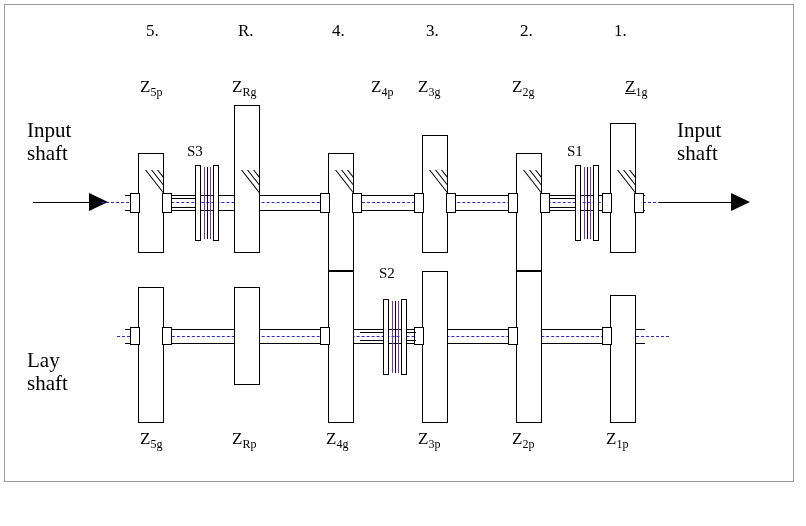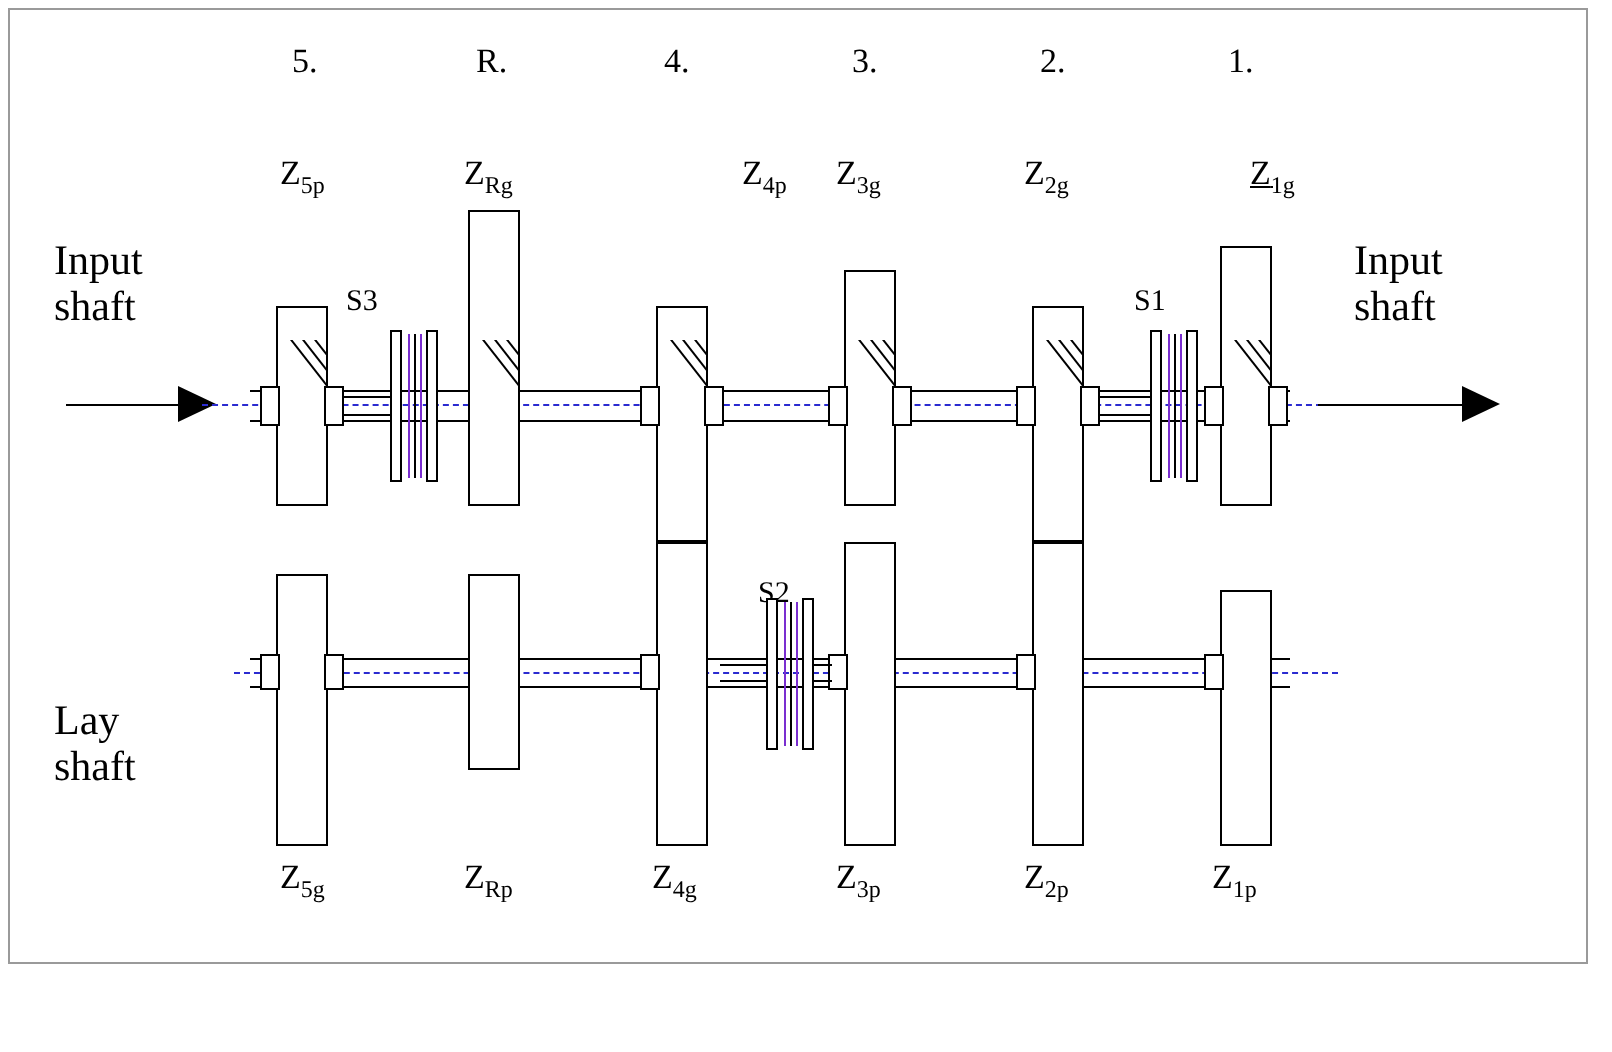--- a/index.html
+++ b/index.html
@@ -83,22 +83,22 @@
     </div>
     <div class="lbl shaft-lbl" style="left:672px;top:114px;">
       <div>Input</div>
       <div>shaft</div>
     </div>
     <div class="lbl shaft-lbl" style="left:22px;top:344px;">
       <div>Lay</div>
       <div>shaft</div>
     </div>
 
-    <div class="lbl sync-lbl" style="left:168px;top:138px;">S3</div>
-    <div class="lbl sync-lbl" style="left:374px;top:284px;">S2</div>
+    <div class="lbl sync-lbl" style="left:182px;top:138px;">S3</div>
+    <div class="lbl sync-lbl" style="left:374px;top:260px;">S2</div>
     <div class="lbl sync-lbl" style="left:562px;top:138px;">S1</div>
 
     <div class="hline" style="left:28px;top:197px;width:72px;"></div>
     <div class="arrowL" style="left:84px;top:188px;"></div>
 
     <div class="hline" style="left:120px;top:190px;width:520px;"></div>
     <div class="hline" style="left:120px;top:205px;width:520px;"></div>
 
     <div class="axis" style="left:96px;top:197px;width:560px;border-top-style:dashed;border-top-color:#2b2bd0;"></div>
 

